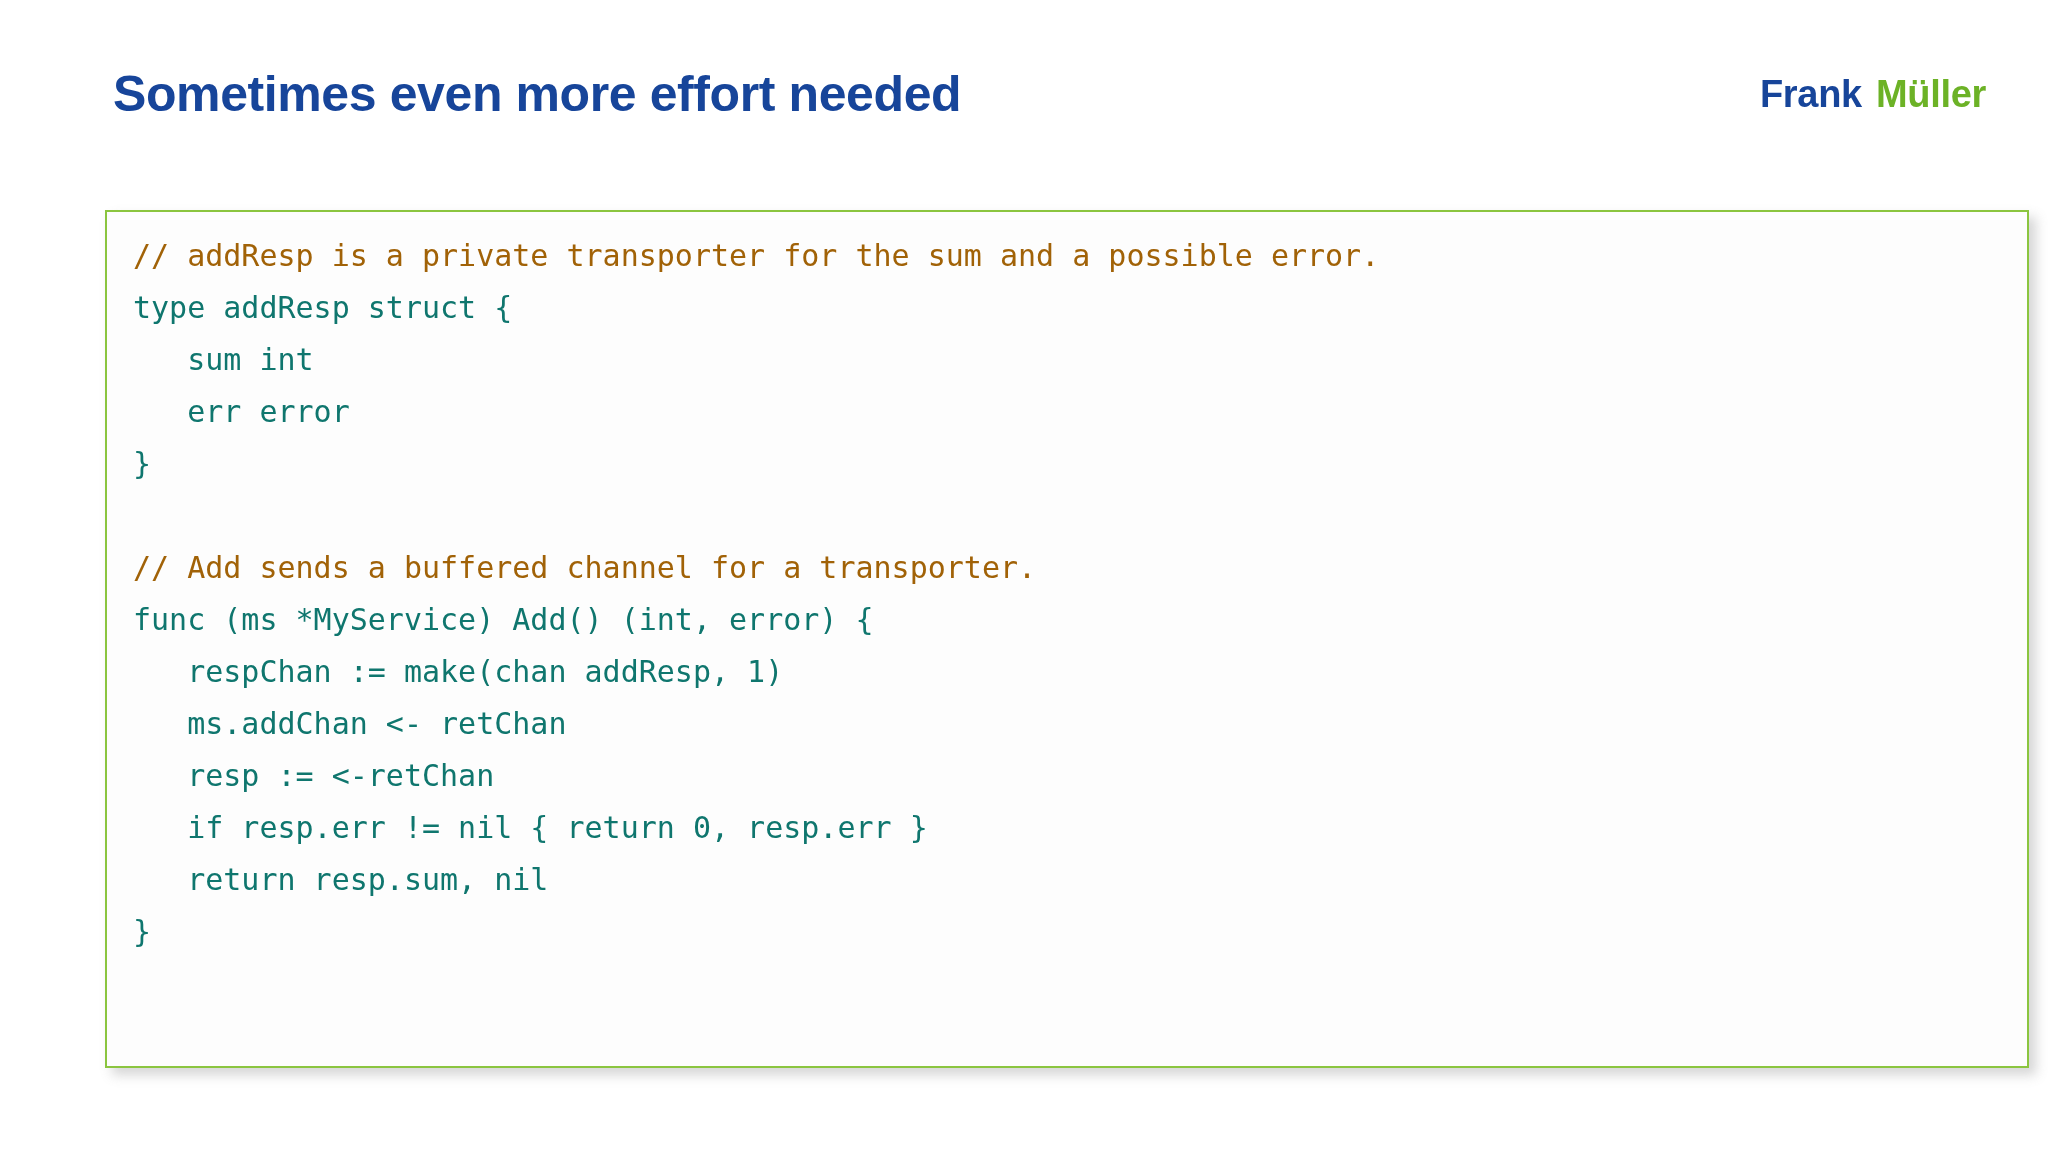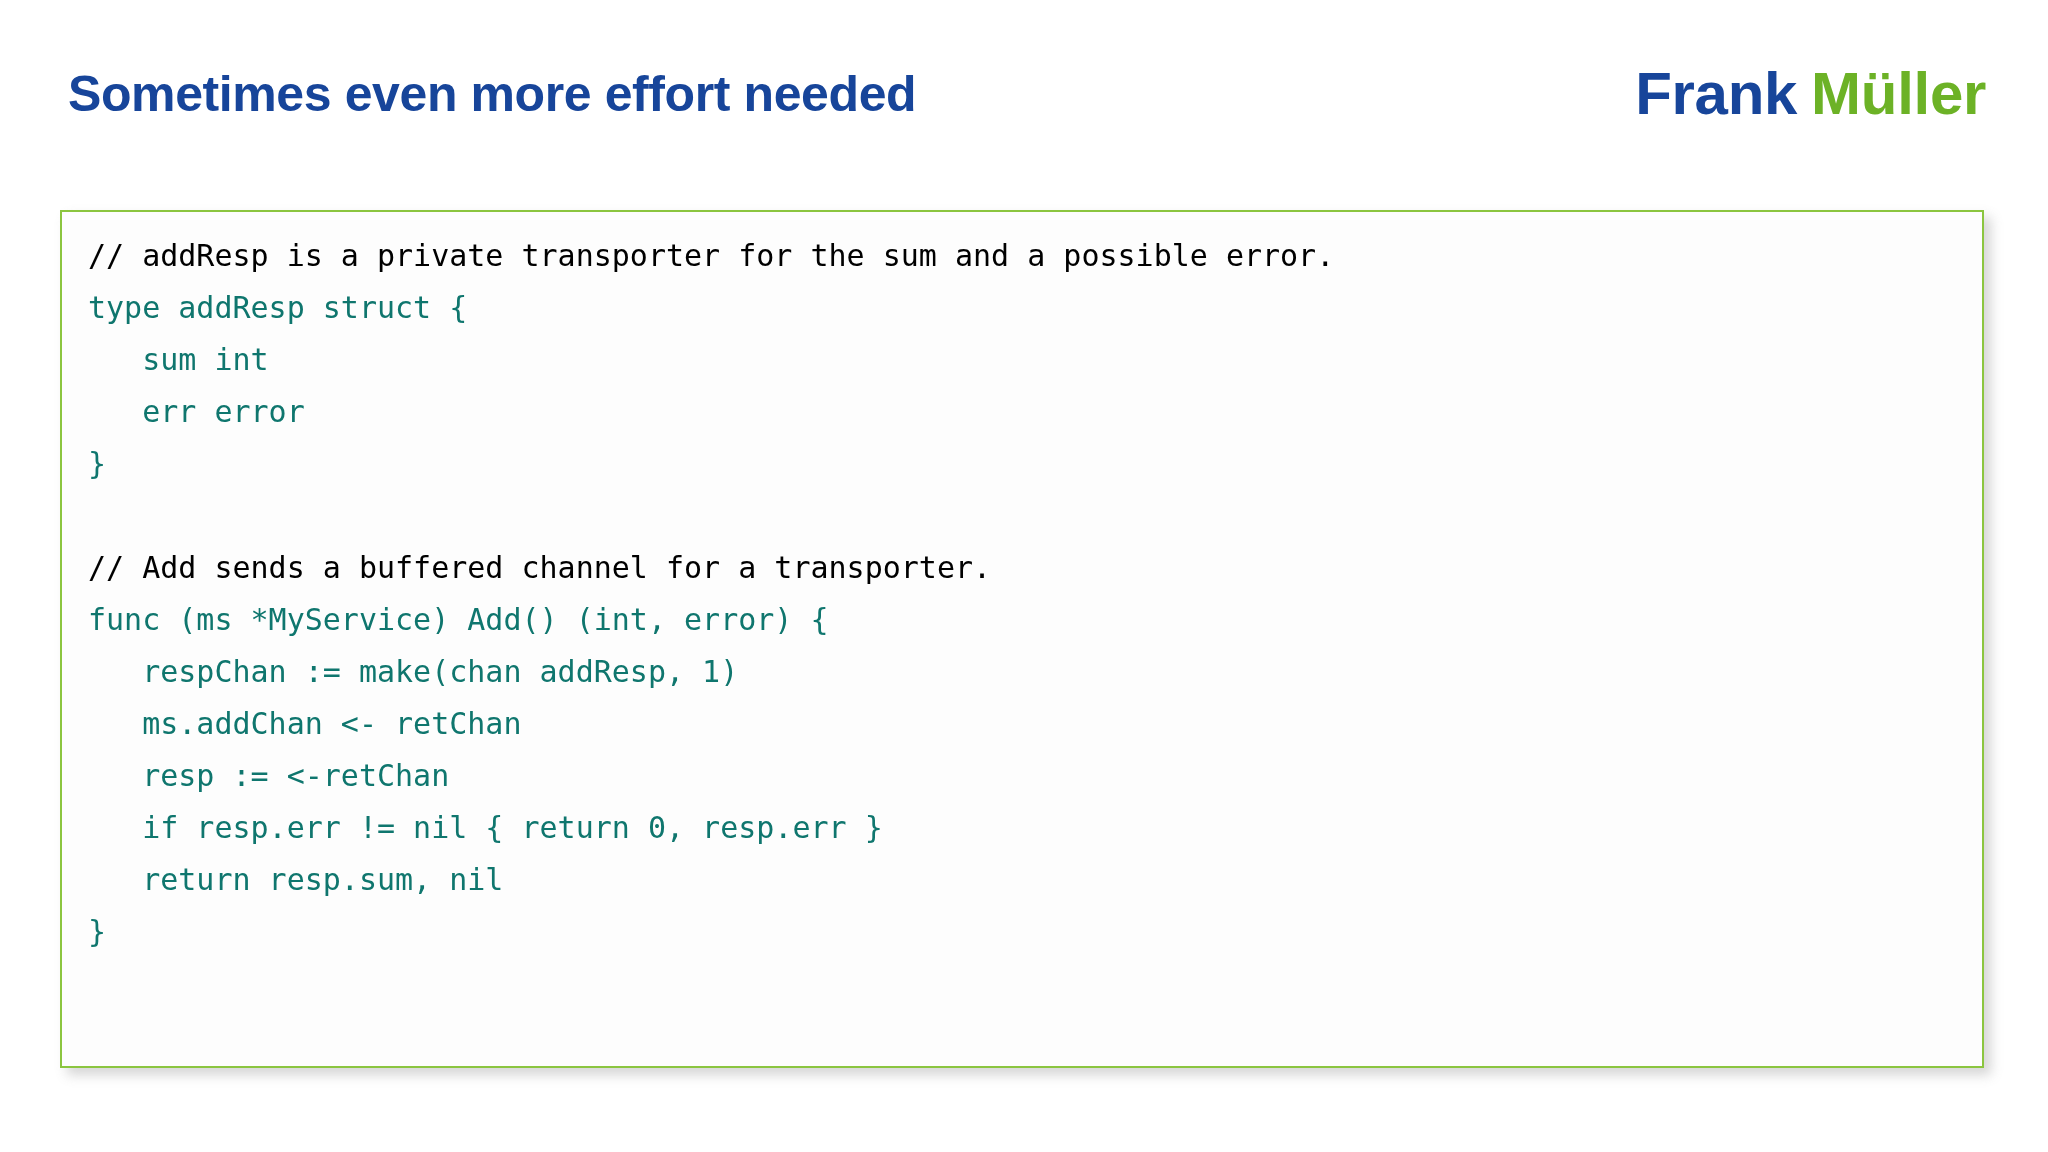--- a/index.html
+++ b/index.html
@@ -12,20 +12,21 @@
     height: 1152px;
     overflow: hidden;
     font-family: "Liberation Sans", sans-serif;
     position: relative;
   }
 
   .slide {
     position: absolute;
     inset: 0;
     background: #ffffff;
+    margin-left: 45px;
   }
 
   
   .header {
     position: absolute;
     top: 62px;
     left: 0;
     right: 0;
     height: 80px;
   }
@@ -39,21 +40,21 @@
     color: #17459a;
     letter-spacing: -0.4px;
     white-space: nowrap;
     line-height: 64px;
   }
 
   .brand {
     position: absolute;
     right: 62px;
     top: 0;
-    font-size: 60px;
+    font-size: 38px;
     font-weight: bold;
     white-space: nowrap;
     line-height: 64px;
     letter-spacing: -0.3px;
   }
   .brand .brand-first { color: #17459a; }
   .brand .brand-last  { color: #6cb226; margin-left: 14px; }
 
   
   .code-card {
@@ -73,21 +74,21 @@
     font-family: "DejaVu Sans Mono", "Liberation Mono", monospace;
     font-size: 30px;
     line-height: 52px;
     white-space: pre;
     letter-spacing: 0px;
   }
 
   .code-line { height: 52px; }
   .code-line.blank { height: 52px; }
 
-  .tok-comment { color: #000000; }
+  .tok-comment { color: #a16207; }
   .tok-code    { color: #0f766e; }
 </style>
 </head>
 <body>
 
 <div class="slide">
 
   <div class="header">
     <div class="slide-title">Sometimes even more effort needed</div>
 

